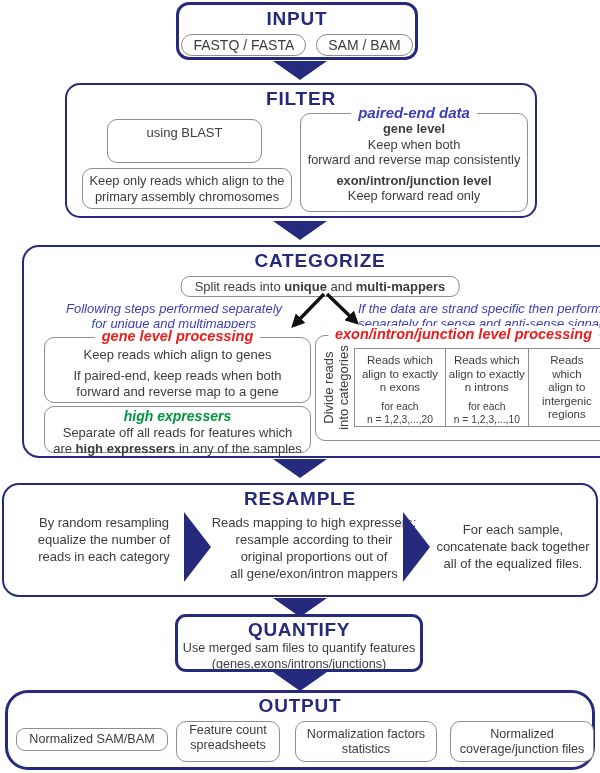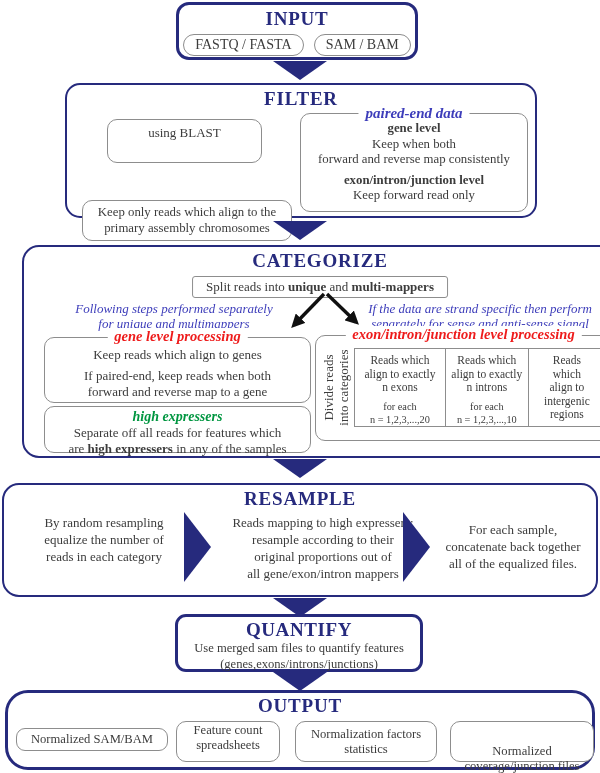--- a/index.html
+++ b/index.html
@@ -8,21 +8,21 @@
     --ink:#3c3c3c;
     --blue:#3d3dba;
     --red:#ee1b1b;
     --green:#009640;
   }
   html,body{margin:0;padding:0;background:#fff;}
   body{width:600px;height:773px;font-family:"Liberation Sans","DejaVu Sans",sans-serif;color:var(--ink);}
   .canvas{position:relative;width:600px;height:773px;overflow:hidden;background:#fff;}
 
   
-  .sec{position:absolute;border:2.5px solid var(--navy);background:#fff;box-sizing:border-box;font-family:Liberation Serif, serif;}
+  .sec{position:absolute;border:2.5px solid var(--navy);background:#fff;box-sizing:border-box;}
   .title{text-align:center;font-weight:bold;color:var(--navy);font-size:19px;letter-spacing:0.8px;margin-top:3px;}
 
   .input{left:176px;top:2px;width:242px;height:58px;border-width:3px;border-radius:13px;}
   .filter{left:65px;top:83px;width:472px;height:135px;border-radius:15px;}
   .categorize{left:2px;top:245px;width:596px;height:213px;border-radius:17px;margin-left:20px;}
   .resample{left:2px;top:483px;width:596px;height:114px;border-radius:17px;}
   .quantify{left:175px;top:614px;width:248px;height:58px;border-width:3px;border-radius:11px;}
   .output{left:5px;top:690px;width:590px;height:80px;border-width:3px;border-radius:23px;}
 
   
@@ -37,30 +37,30 @@
   .a3{left:273px;top:459px;}
   .a4{left:273px;top:598px;}
   .a5{left:273px;top:672px;}
 
   
   .pill-row{display:flex;justify-content:center;gap:10px;margin-top:4px;}
   .pill{border:1.4px solid var(--gray);border-radius:13px;padding:2px 11px;font-size:14px;color:var(--ink);white-space:nowrap;}
 
   
   .rrna{left:40px;top:34px;width:155px;height:44px;padding-top:5px;}
-  .primary{left:15px;top:83px;width:210px;height:41px;padding-top:4px;font-size:12.8px;margin-top:32px;}
+  .primary{left:15px;top:83px;width:210px;height:41px;padding-top:4px;font-size:12.8px;}
   .paired{left:233px;top:28px;width:228px;height:99px;padding-top:7px;font-size:12.8px;}
   .toplabel{position:absolute;top:-10px;left:50%;transform:translateX(-50%);background:#fff;padding:0 7px;white-space:nowrap;}
   .blue-label{color:var(--blue);font-weight:bold;font-style:italic;font-size:15px;}
   .bold{font-weight:bold;}
   .mt6{margin-top:5px;}
 
   
   .split-pill{position:absolute;left:50%;top:29px;transform:translateX(-50%);border:1.4px solid var(--gray);
-              border-radius:3px;padding:2px 13px;font-size:13px;white-space:nowrap;color:var(--ink);background:#fff;}
+              border-radius:9px;padding:2px 13px;font-size:13px;white-space:nowrap;color:var(--ink);background:#fff;}
   .note{position:absolute;font-style:italic;color:var(--blue);font-size:13px;line-height:1.15;text-align:center;}
   .noteL{left:20px;top:55px;width:260px;}
   .noteR{left:325px;top:55px;width:262px;}
   .varrows{position:absolute;left:250px;top:44px;}
   .red-label{color:var(--red);font-weight:bold;font-style:italic;font-size:14.5px;}
   .genebox{left:20px;top:90px;width:267px;height:66px;padding-top:9px;}
   .highbox{left:20px;top:159px;width:267px;height:47px;padding-top:1px;}
   .green-label{color:var(--green);font-weight:bold;font-style:italic;font-size:14px;}
   .eijbox{left:291px;top:88px;width:297px;height:106px;}
   .divide{position:absolute;left:0;top:0;width:40px;height:100%;display:flex;align-items:center;justify-content:center;}
@@ -68,37 +68,37 @@
   .ctable{position:absolute;left:38px;top:12px;width:252px;height:79px;border:1.3px solid var(--gray);display:flex;box-sizing:border-box;}
   .ccell{text-align:center;font-size:11.5px;line-height:1.18;padding-top:5px;color:var(--ink);box-sizing:border-box;}
   .ccell.c1{flex:1.12;border-right:1.3px solid var(--gray);}
   .ccell.c2{flex:1.02;border-right:1.3px solid var(--gray);}
   .ccell.c3{flex:0.95;}
   .csub{margin-top:6px;font-size:10.3px;line-height:1.25;}
 
   
   .rstep{position:absolute;text-align:center;font-size:13px;line-height:1.3;color:var(--ink);}
   .rs1{left:20px;top:30px;width:160px;}
-  .rs2{left:203px;top:30px;width:214px;margin-left:9px;}
+  .rs2{left:203px;top:30px;width:214px;}
   .rs3{left:428px;top:37px;width:162px;}
   .rarr{position:absolute;width:0;height:0;border-top:35px solid transparent;border-bottom:35px solid transparent;border-left:27px solid var(--navy);}
   .ra1{left:180px;top:27px;}
   .ra2{left:399px;top:27px;}
 
   
   .quantify .title{margin-top:2px;letter-spacing:0.6px;}
   .qline{text-align:center;font-size:12.6px;line-height:1.25;color:var(--ink);}
 
   
   .output .title{margin-top:2px;}
   .ob{font-size:12.6px;border-radius:10px;}
   .ob1{left:8px;top:35px;width:152px;height:23px;line-height:20px;border-radius:9px;}
   .ob2{left:168px;top:28px;width:104px;height:41px;padding-top:1px;}
   .ob3{left:287px;top:28px;width:142px;height:41px;padding-top:5px;}
-  .ob4{left:442px;top:28px;width:144px;height:41px;padding-top:22px;}
+  .ob4{left:442px;top:28px;width:144px;height:41px;padding-top:5px;}
 </style>
 </head>
 <body>
 
 <div class="canvas">
 
   <section class="sec input">
     <div class="title">INPUT</div>
     <div class="pill-row">
       <span class="pill">FASTQ / FASTA</span>

